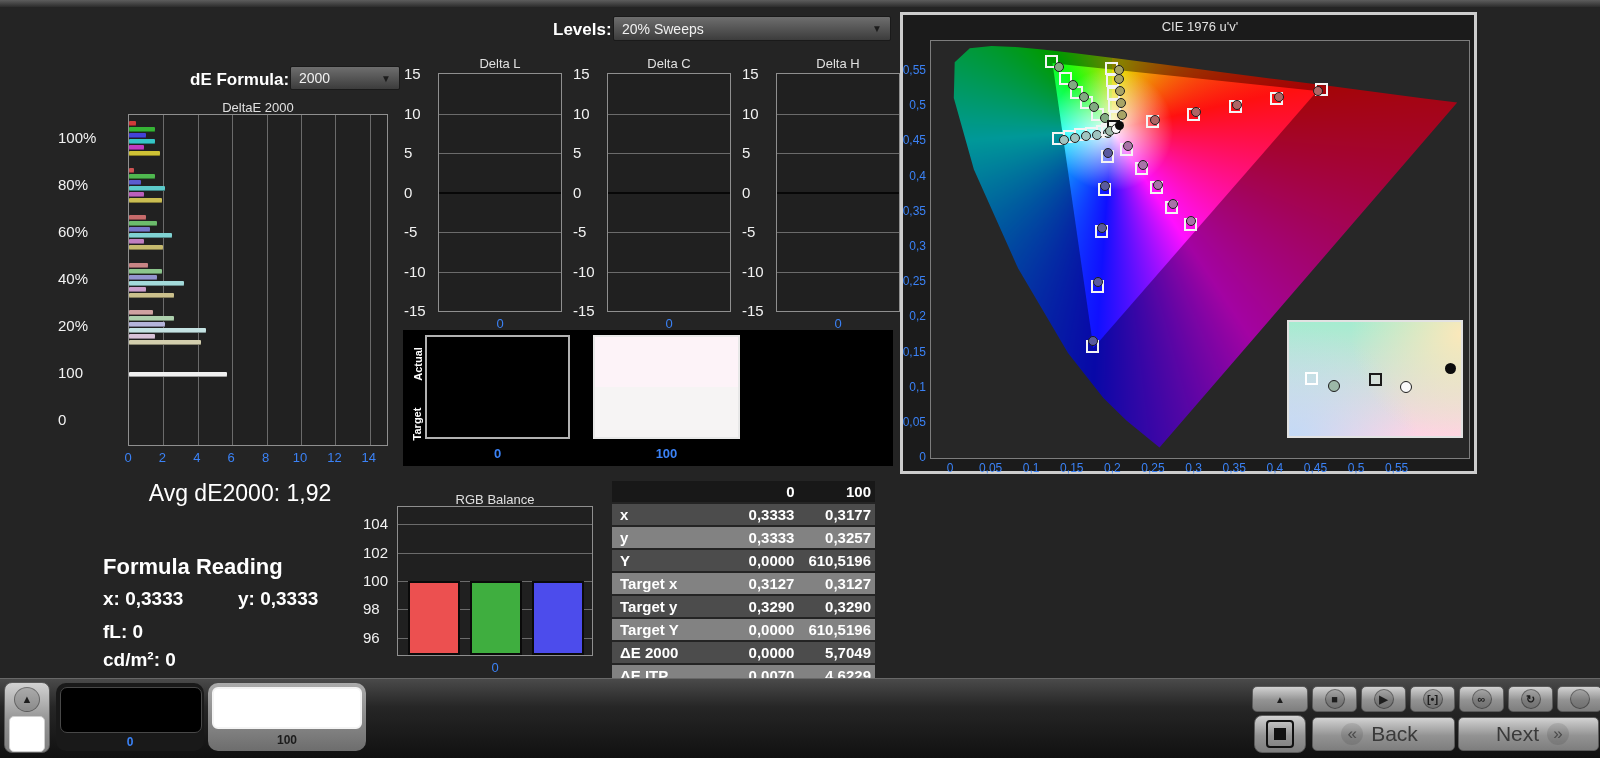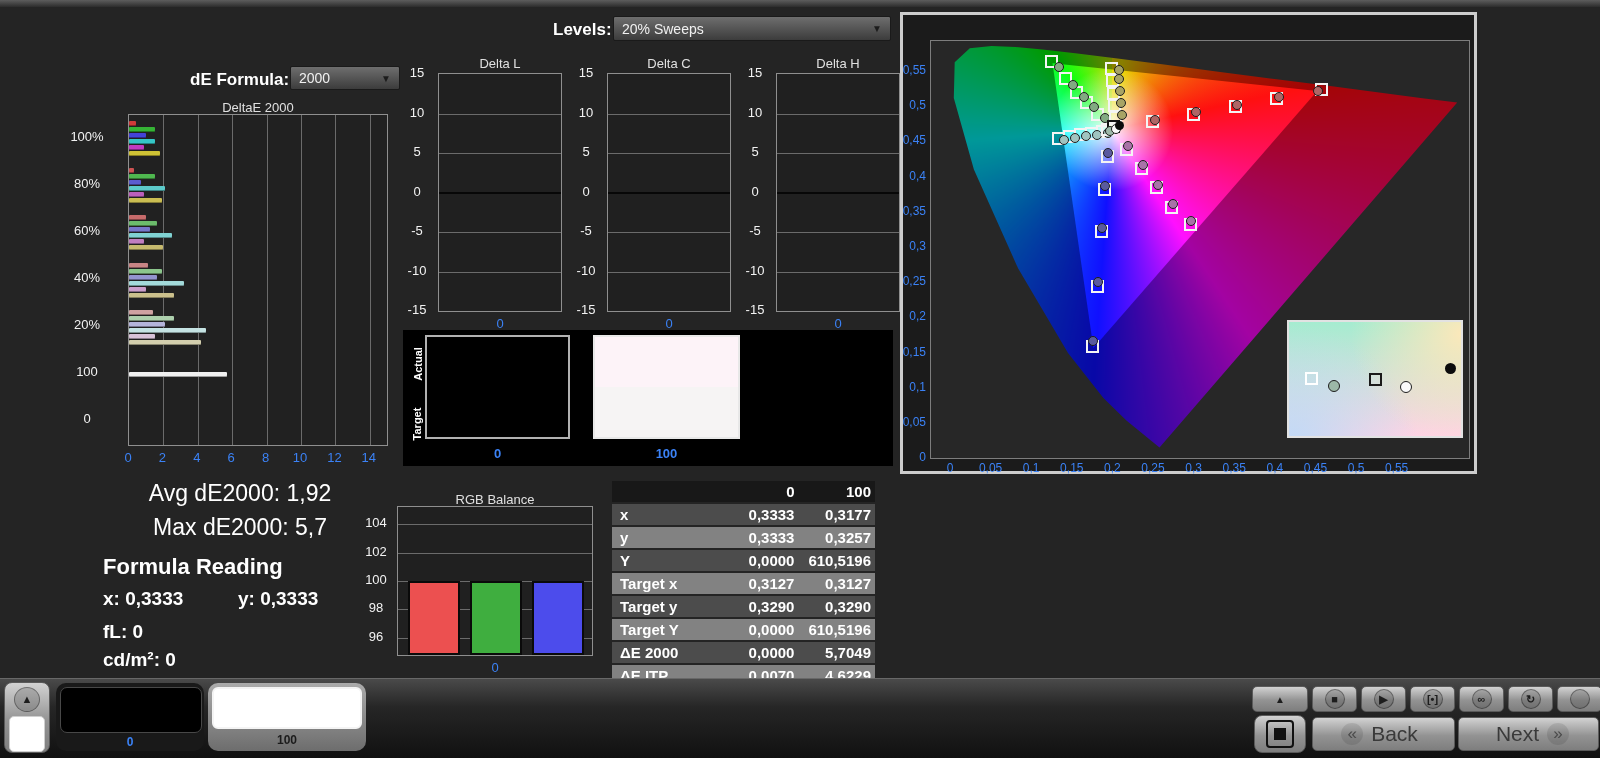--- a/index.html
+++ b/index.html
@@ -14,21 +14,21 @@
     color:#f0f0f0;font-size:14px;display:flex;align-items:center;padding:0 8px;box-sizing:border-box;}
   .dropdown .dd-arrow{margin-left:auto;font-size:10px;color:#1c1c1c;}
   .chart-title{font-size:13px;color:#e0e0e0;text-align:center;}
   .plot{background:#212121;border:1px solid #8f8f8f;box-sizing:border-box;position:absolute;}
   .vline{position:absolute;top:0;bottom:0;width:1px;background:#6b6b6b;}
   .hline{position:absolute;left:0;right:0;height:1px;background:#6b6b6b;}
   .zeroline{position:absolute;left:0;right:0;height:2px;background:#070707;}
   .bar-h{position:absolute;height:5px;border-radius:1px;box-shadow:inset 0 -1px 0 rgba(0,0,0,.35);}
   .tick{position:absolute;font-size:13px;color:#3b82f6;}
   .tick.small{font-size:12px;}
-  .ylab{position:absolute;text-align:center;font-size:13px;color:#f2f2f2;}
+  .ylab{position:absolute;text-align:left;font-size:15px;color:#f2f2f2;}
   .swatch-panel{left:403px;top:330px;width:490px;height:136px;background:#000;}
   .rot-label{position:absolute;font-size:11px;font-weight:700;color:#fff;transform:rotate(-90deg);transform-origin:center;}
   .cie-outer{left:900px;top:12px;width:577px;height:462px;background:#1b1b1b;
     border:3px solid #cdcdcd;box-sizing:border-box;}
   .cie-plot{left:930px;top:40px;width:540px;height:419px;background:#272727;border:1px solid #7d7d7d;
     box-sizing:border-box;overflow:hidden;}
   .cie-horseshoe,.cie-triangle{position:absolute;left:0;top:0;width:540px;height:419px;}
   .cie-horseshoe{
     background:conic-gradient(from 0deg at 180.8px 88.7px,
       #e8d800 8.8deg,#ff1010 77.7deg,#ff10ff 146.3deg,#1010ff 184.1deg,
@@ -216,20 +216,21 @@
     <div class="abs" id="patch-0" style="left: 22px; top: 5px; width: 145px; height: 104px; border: 2px solid rgb(178, 178, 178); box-sizing: border-box; background: rgb(0, 0, 0);"></div>
     <div class="abs" id="patch-100" style="left:190px;top:5px;width:147px;height:104px;border:2px solid #e8e8e8;box-sizing:border-box;">
       <div id="patch-100-actual" style="height: 50%; background: rgb(253, 243, 248);"></div>
       <div id="patch-100-target" style="height: 50%; background: rgb(246, 244, 244);"></div>
     </div>
     <div class="abs tick" style="left:22px;top:116px;width:145px;text-align:center;font-weight:700;">0</div>
     <div class="abs tick" style="left:190px;top:116px;width:147px;text-align:center;font-weight:700;">100</div>
   </div>
 
   <div class="abs cie-outer"></div>
+  <div class="abs chart-title" style="left:930px;top:19px;width:540px;">CIE 1976 u'v'</div>
   <div class="abs cie-plot" id="cie-plot">
     <div class="cie-horseshoe"></div>
     <div class="cie-triangle"></div>
     <div id="cie-markers" style="position:absolute;left:0;top:0;width:540px;height:419px;">
         <div class="mk-sq" style="left: 215.363px; top: 74.484px;"></div>
         <div class="mk-sq" style="left: 256.45px; top: 66.74px;"></div>
         <div class="mk-sq" style="left: 297.538px; top: 58.996px;"></div>
         <div class="mk-sq" style="left: 338.625px; top: 51.252px;"></div>
         <div class="mk-sq" style="left: 383.772px; top: 42.452px;"></div>
         <div class="mk-ci" style="left: 219.299px; top: 74.224px; background: rgb(176, 101, 101);"></div>
@@ -324,21 +325,20 @@
     </div>
   <div class="abs inset" id="cie-inset">
       <div class="mk-sq" style="left: calc(12.5% - 6px); top: calc(49% - 6px); border-color: rgb(255, 255, 255); background: transparent;"></div>
       <div class="mk-ci" style="left: calc(26% - 6px); top: calc(56% - 6px); background: rgb(156, 184, 168); width: 12px; height: 12px;"></div>
       <div class="mk-sq" style="left: calc(50% - 6px); top: calc(50% - 6px); border-color: rgb(26, 26, 26); background: transparent;"></div>
       <div class="mk-ci" style="left: calc(68% - 6px); top: calc(57% - 6px); background: rgb(250, 250, 250); width: 12px; height: 12px;"></div>
       <div class="mk-dot" style="left: calc(94% - 6px); top: calc(41% - 6px); background: rgb(12, 12, 12); width: 11px; height: 11px;"></div>
     </div>
 
   <div class="abs stats-big" style="left:100px;top:480px;width:280px;text-align:center;">Avg dE2000: 1,92</div>
-  <div class="abs stats-big" style="left:100px;top:514px;width:280px;text-align:center;">Max dE2000: 5,7</div>
   <div class="abs stats-mid" style="left:103px;top:554px;">Formula Reading</div>
   <div class="abs stats-sm" style="left:103px;top:588px;">x: 0,3333</div>
   <div class="abs stats-sm" style="left:238px;top:588px;">y: 0,3333</div>
   <div class="abs stats-sm" style="left:103px;top:621px;">fL: 0</div>
   <div class="abs stats-sm" style="left:103px;top:649px;">cd/m²: 0</div>
 
   <div class="abs chart-title" style="left:397px;top:492px;width:196px;">RGB Balance</div>
   <div class="abs" id="rgb-ylab" style="left:363px;top:506px;width:30px;height:150px;">
       <div class="ylab" style="right: 4px; top: 9.07692px; width: 26px;">104</div>
       <div class="ylab" style="right: 4px; top: 37.5385px; width: 26px;">102</div>

